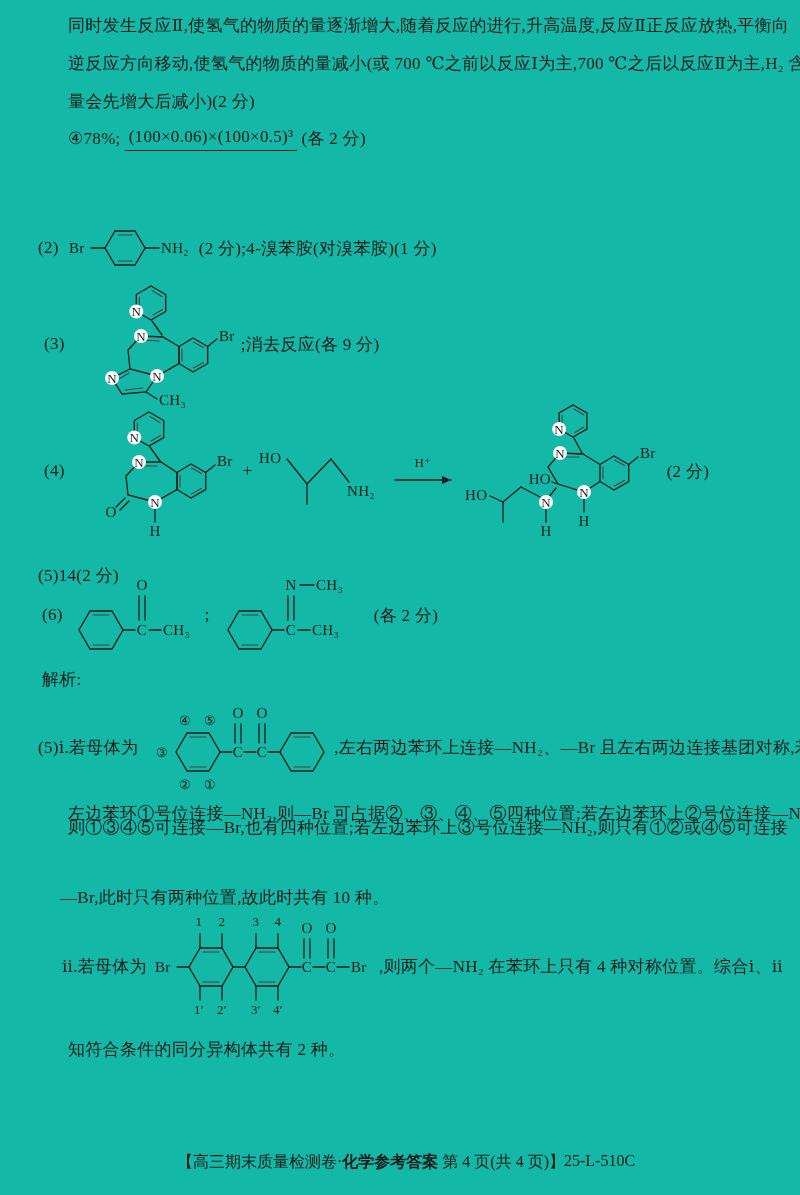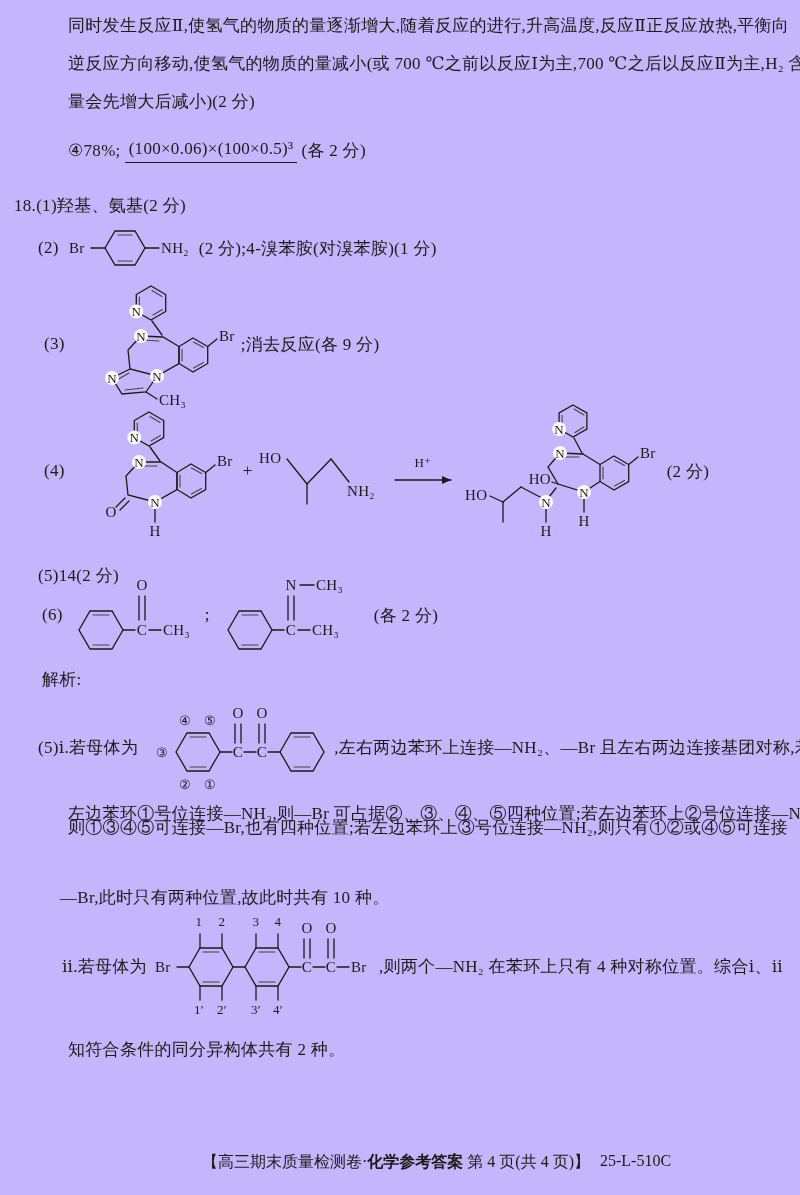--- a/index.html
+++ b/index.html
@@ -1,56 +1,55 @@
 <!DOCTYPE html>
 <html><head>
 <meta charset="utf-8">
 <style>
   html,body{margin:0;padding:0;background:#e8e8e8;}
   .page{
-    position:relative;width:800px;height:1195px;background:#c4b5fd;
+    position:relative;width:800px;height:1195px;background:#14b8a6;
     color:#1b1b1b;font-family:"Liberation Serif","DejaVu Serif",serif;
     font-size:17px;overflow:hidden;margin:0 auto;
   }
   .tline{position:absolute;white-space:nowrap;letter-spacing:.3px;}
   .row{position:absolute;display:flex;align-items:center;white-space:nowrap;letter-spacing:.3px;}
   .row > *{flex:0 0 auto;}
   .gap4{margin-left:4px;} .gap8{margin-left:8px;} .gap10{margin-left:10px;}
-  .frac{display:inline-flex;text-align:center;margin:12px 4px;line-height:1.35;}
+  .frac{display:inline-flex;text-align:center;margin:0 4px;line-height:1.35;}
   .frac .num{border-bottom:1.4px solid #1b1b1b;padding:0 4px 1px 4px;}
   .frac .den{padding:1px 4px 0 4px;}
   svg{display:block;}
   svg text{font-family:"Liberation Serif","DejaVu Serif",serif;fill:#1b1b1b;font-size:15px;}
   svg .sm{font-size:13px;}
   .bond{stroke:#1b1b1b;stroke-width:1.3;fill:none;stroke-linecap:round;}
   .dbl{stroke:#444;stroke-width:1.1;fill:none;stroke-linecap:round;}
   .abg{fill:#ffffff;stroke:none;}
   .footer{position:absolute;top:1152px;left:0;width:800px;font-size:16px;}
-  .footer .fl{position:absolute;left:202px;top:0;font-family:Liberation Serif, serif;}
-  .footer .fr{position:absolute;left:600px;top:0;}
+  .footer .fl{position:absolute;left:177px;top:0;font-family:Liberation Serif, serif;}
+  .footer .fr{position:absolute;left:564px;top:0;}
   .fbold{font-weight:bold;}
 </style>
 </head>
 <body>
 
 <div class="page">
 
   <div class="tline" style="top:14px;left:68px">同时发生反应Ⅱ,使氢气的物质的量逐渐增大,随着反应的进行,升高温度,反应Ⅱ正反应放热,平衡向</div>
   <div class="tline" style="top:52px;left:68px">逆反应方向移动,使氢气的物质的量减小(或 700 ℃之前以反应Ⅰ为主,700 ℃之后以反应Ⅱ为主,H₂ 含</div>
   <div class="tline" style="top:90px;left:68px">量会先增大后减小)(2 分)</div>
 
   <div class="row" style="top:126px;left:68px">
     <span>④78%;</span>
     <span class="frac">
       <span class="num">(100×0.06)×(100×0.5)³</span>
     </span>
     <span>(各 2 分)</span>
   </div>
 
-  <div class="tline" style="top:194px;left:14px">18.(1)羟基、氨基(2 分)</div>
 
   <div class="row" style="top:222px;left:38px">
     <span>(2)</span>
     <svg class="gap8" width="128" height="52" viewBox="0 0 128 52">
       <g>
         <line class="bond" x1="24" y1="26" x2="38" y2="26"></line>
         <polygon class="bond" points="38,26 48,9 68,9 78,26 68,43 48,43"></polygon>
         <line class="dbl" x1="51" y1="13" x2="65" y2="13"></line>
         <line class="dbl" x1="51" y1="39" x2="65" y2="39"></line>
         <line class="bond" x1="78" y1="26" x2="92" y2="26"></line>

